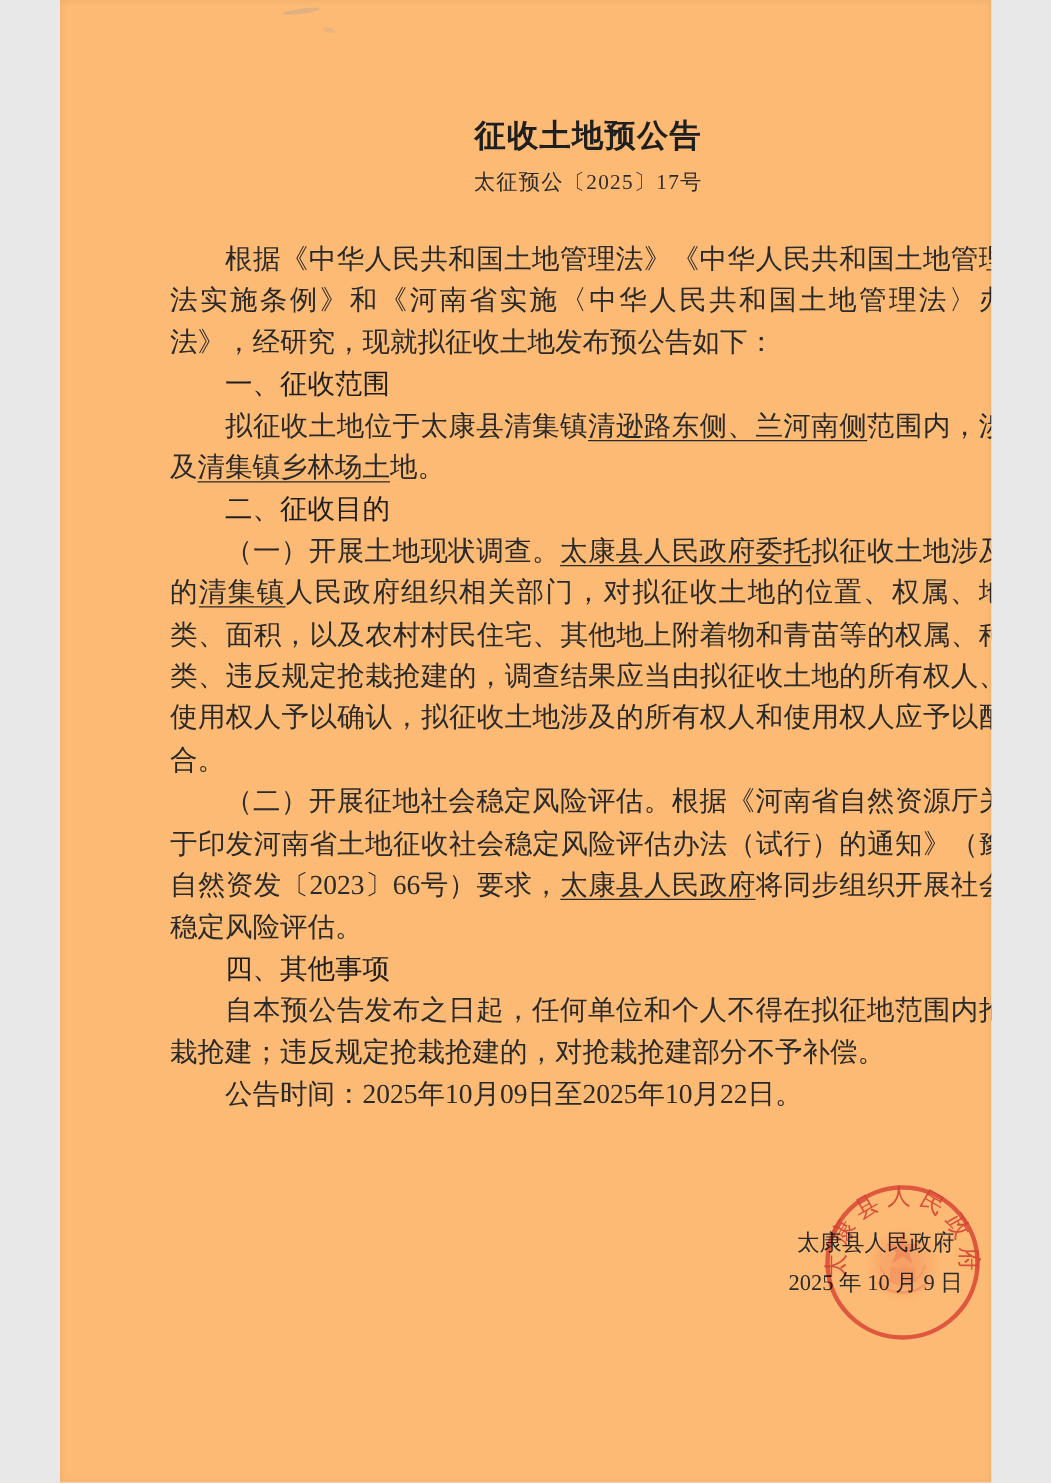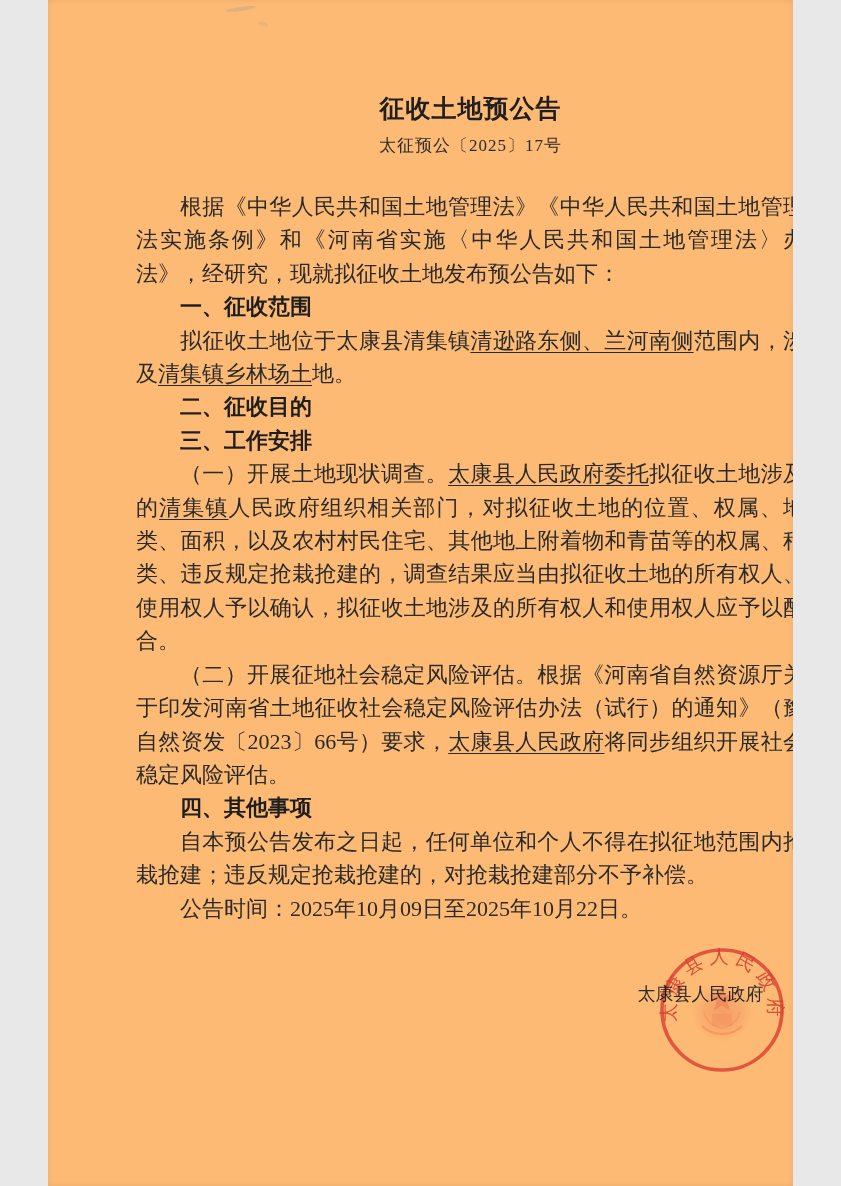--- a/index.html
+++ b/index.html
@@ -39,21 +39,21 @@
     line-height:33.4px;
     text-align:justify;
     color:#2a2a2a;
   }
   .doc-body p{
     margin:0;
     text-indent:2em;
   }
   .doc-body p.heading{
     font-family:"Liberation Sans", sans-serif;
-    font-weight:bold;
+    font-weight:normal;
     color:#1e1e1e;
   }
   .u{
     text-decoration:underline;
     text-underline-offset:4px;
     text-decoration-thickness:1px;
   }
   .signature{
     position:absolute;
     top:978px;left:525px;width:255px;
@@ -91,30 +91,30 @@
   <div class="title-block">
     <div class="doc-title">征收土地预公告</div>
     <div class="doc-number">太征预公〔2025〕17号</div>
   </div>
 
   <div class="doc-body">
       <p><span>根据《中华人民共和国土地管理法》《中华人民共和国土地管理法实施条例》和《河南省实施〈中华人民共和国土地管理法〉办法》，经研究，现就拟征收土地发布预公告如下：</span></p>
       <p class="heading"><span>一、征收范围</span></p>
       <p><span>拟征收土地位于太康县清集镇</span><span class="u">清逊路东侧、兰河南侧</span><span>范围内，涉及</span><span class="u">清集镇乡林场土</span><span>地。</span></p>
       <p class="heading"><span>二、征收目的</span></p>
-      <p class="heading"><span>三、工作安排</span></p>
       <p><span>（一）开展土地现状调查。</span><span class="u">太康县人民政府委托</span><span>拟征收土地涉及的</span><span class="u">清集镇</span><span>人民政府组织相关部门，对拟征收土地的位置、权属、地类、面积，以及农村村民住宅、其他地上附着物和青苗等的权属、种类、违反规定抢栽抢建的，调查结果应当由拟征收土地的所有权人、使用权人予以确认，拟征收土地涉及的所有权人和使用权人应予以配合。</span></p>
       <p><span>（二）开展征地社会稳定风险评估。根据《河南省自然资源厅关于印发河南省土地征收社会稳定风险评估办法（试行）的通知》（豫自然资发〔2023〕66号）要求，</span><span class="u">太康县人民政府</span><span>将同步组织开展社会稳定风险评估。</span></p>
       <p class="heading"><span>四、其他事项</span></p>
       <p><span>自本预公告发布之日起，任何单位和个人不得在拟征地范围内抢栽抢建；违反规定抢栽抢建的，对抢栽抢建部分不予补偿。</span></p>
       <p><span>公告时间：2025年10月09日至2025年10月22日。</span></p>
     </div>
 
   <div class="signature">
     <div>太康县人民政府</div>
+    <div>2025 年 10 月 9 日</div>
   </div>
 
   <svg class="seal" viewBox="0 0 144 144">
     <defs>
       <radialGradient id="sealBlob" cx="50%" cy="50%" r="50%">
         <stop offset="0%" stop-color="#eda0ab" stop-opacity="0.55"></stop>
         <stop offset="60%" stop-color="#eda0ab" stop-opacity="0.30"></stop>
         <stop offset="100%" stop-color="#eda0ab" stop-opacity="0"></stop>
       </radialGradient>
       <path id="sealArc" d="M 26.6 84.2 A 47 47 0 1 1 117.4 84.2" fill="none"></path>

